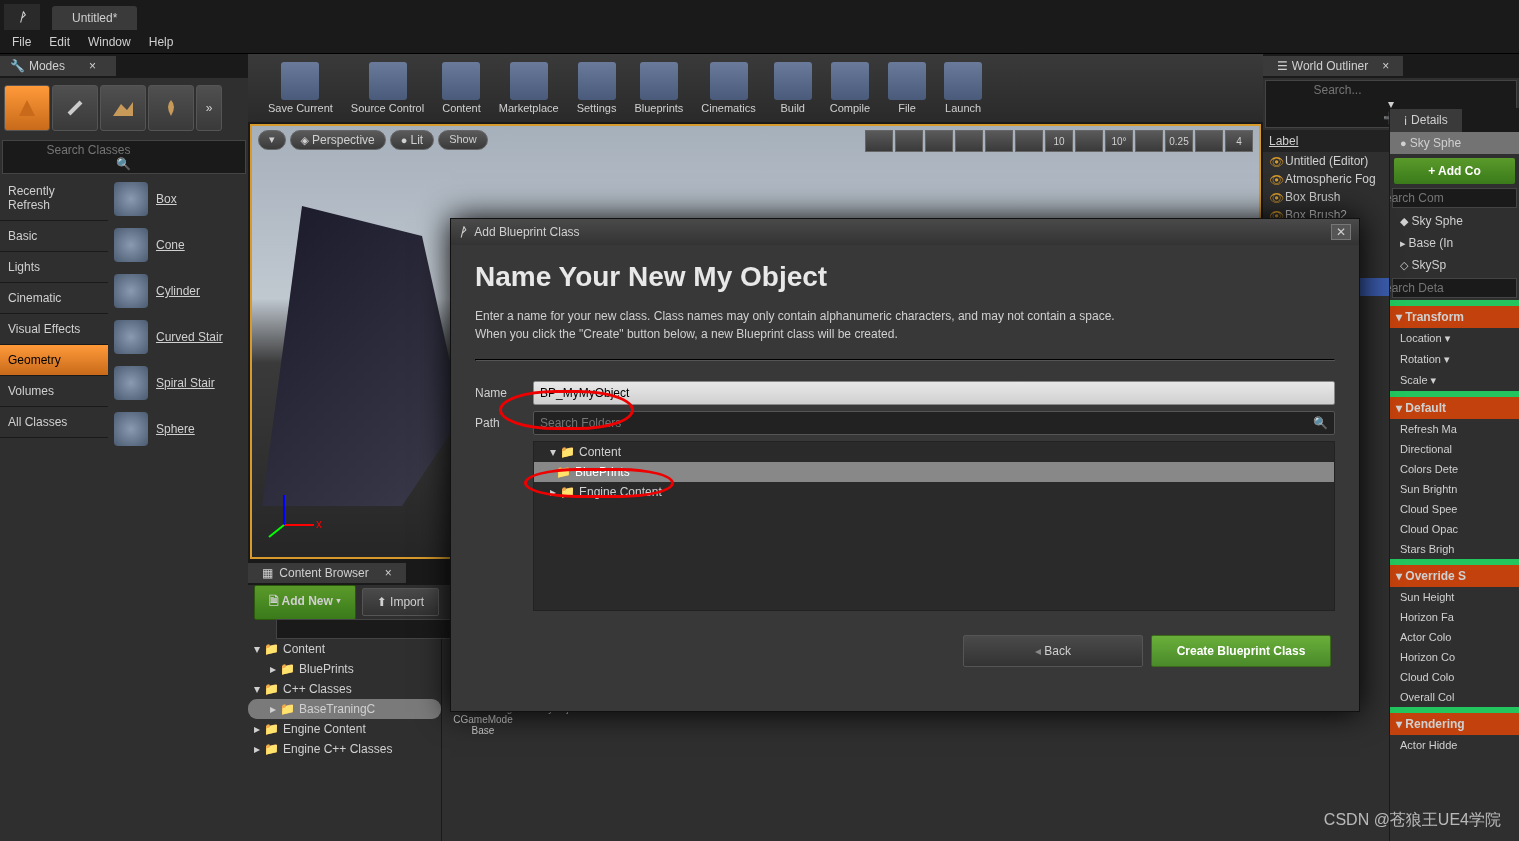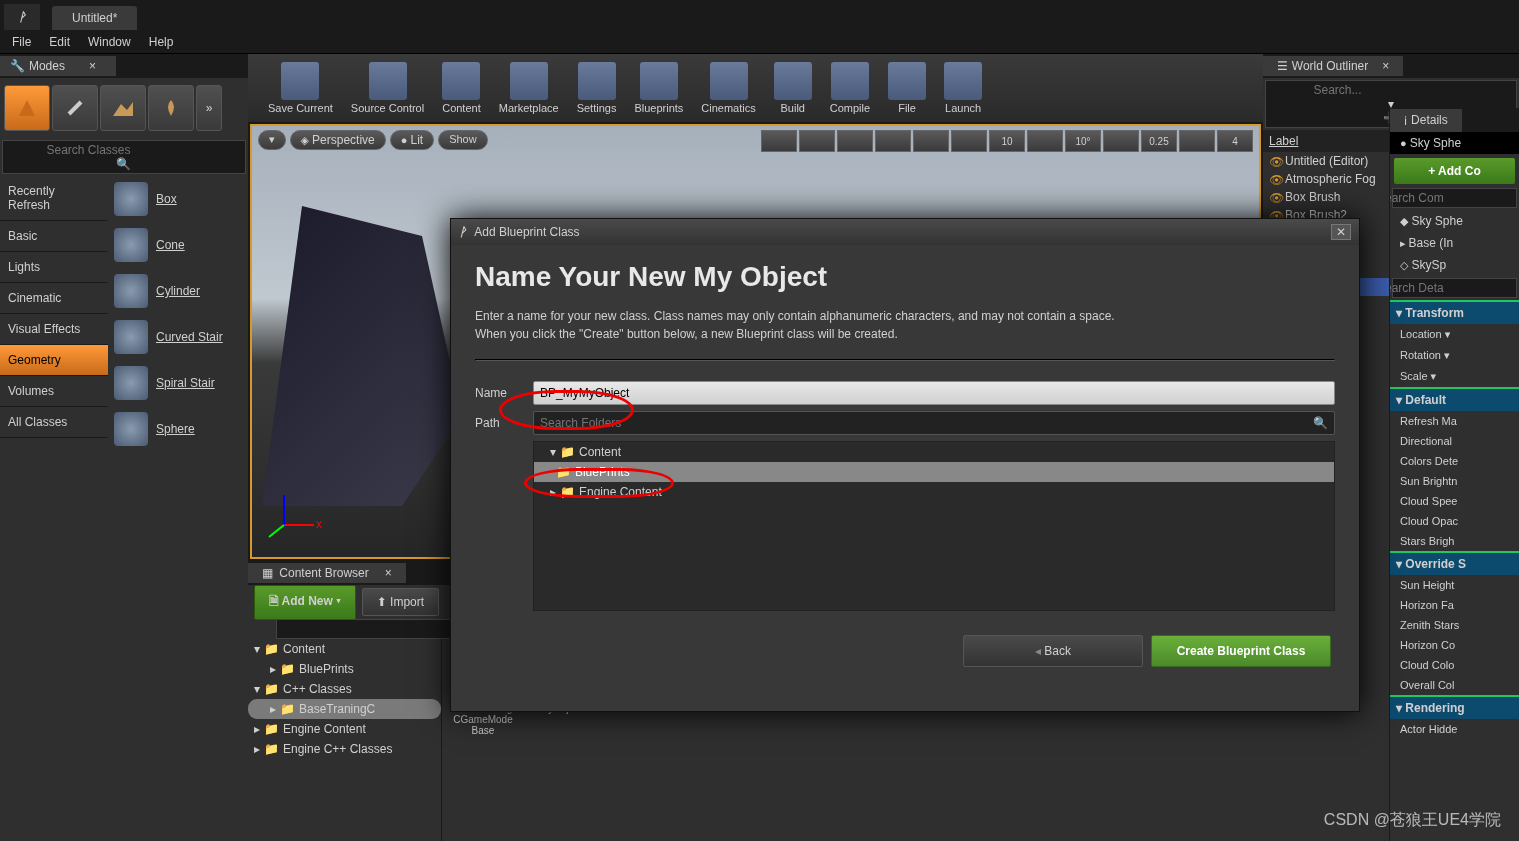--- a/index.html
+++ b/index.html
@@ -27,21 +27,21 @@
 .shape-ico { width:34px; height:34px; background:radial-gradient(#8a9ab0,#4a5a70); border-radius:4px; }
 .mid-col { flex:1; display:flex; flex-direction:column; position:relative; }
 .toolbar { height:68px; background:linear-gradient(#3a3a3a,#2a2a2a); display:flex; align-items:center; gap:10px; padding:0 16px; }
 .tb-btn { display:flex; flex-direction:column; align-items:center; gap:2px; cursor:pointer; padding:0 4px; }
 .tb-ico { width:38px; height:38px; background:linear-gradient(#6a7a9a,#4a5a7a); border-radius:3px; }
 .tb-btn span { font-size:11px; }
 .viewport { flex:1; background:linear-gradient(#a6b0bb 0%, #c0c8d0 40%, #3a3a3a 55%, #262626 100%); position:relative; border:2px solid #d89a2a; margin:2px; }
 .vp-tb { position:absolute; top:4px; left:6px; display:flex; gap:4px; }
 .pill { background:linear-gradient(#5a5a5a,#3a3a3a); border:1px solid #666; border-radius:10px; padding:2px 10px; font-size:11px; }
 .vp-tb-r { position:absolute; top:4px; right:6px; display:flex; gap:2px; }
-.sq { width:36px; height:22px; background:linear-gradient(#5a5a5a,#3a3a3a); border:1px solid #666; display:flex; align-items:center; justify-content:center; font-size:10px; }
+.sq { width:28px; height:22px; background:linear-gradient(#5a5a5a,#3a3a3a); border:1px solid #666; display:flex; align-items:center; justify-content:center; font-size:10px; }
 .mesh { position:absolute; left:10px; top:80px; width:200px; height:300px; background:linear-gradient(135deg,#1a1a2a,#3a3a4a); clip-path:polygon(0% 100%, 20% 0%, 80% 10%, 100% 70%, 70% 100%); }
 .cb-panel { height:280px; background:#2f2f2f; display:flex; flex-direction:column; }
 .cb-tabbar { height:24px; background:#1a1a1a; display:flex; align-items:center; }
 .cb-tabbar .tb { background:#3a3a3a; padding:3px 14px; display:flex; align-items:center; gap:6px; }
 .cb-tools { height:34px; display:flex; align-items:center; gap:6px; padding:0 6px; }
 .btn-green { background:linear-gradient(#5a9a2a,#3a7a1a); border:1px solid #2a5a0a; padding:6px 14px; border-radius:2px; font-weight:bold; color:#fff; }
 .btn-gray { background:linear-gradient(#4a4a4a,#333); border:1px solid #555; padding:6px 14px; border-radius:2px; }
 .cb-body { flex:1; display:flex; }
 .cb-tree { width:194px; border-right:1px solid #1a1a1a; }
 .tree-item { padding:3px 6px; display:flex; align-items:center; gap:4px; }
@@ -55,21 +55,21 @@
 .outliner { height:280px; display:flex; flex-direction:column; }
 .panel-tab { height:24px; background:#1a1a1a; display:flex; align-items:center; }
 .panel-tab .tb { background:#3a3a3a; padding:3px 14px; display:flex; gap:4px; align-items:center; }
 .out-hdr { display:flex; background:#222; padding:4px 6px; }
 .out-hdr span:first-child { flex:1;text-decoration:underline; }
 .out-row { display:flex; padding:2px 6px; align-items:center; gap:4px; }
 .out-row span:nth-child(2) { flex:1; white-space:nowrap; overflow:hidden; }
 .out-row.hl { background:#3a5aaa; }
 .eye { width:12px; height:12px; color:#d89a2a; }
 .details { width:130px; background:#2f2f2f; position:absolute; right:0; top:54px; bottom:0; border-left:1px solid #1a1a1a; overflow:hidden; }
-.det-sec { background:#0c4a6e; padding:4px 6px; border-top:2px solid #22c55e; font-weight:bold; }
+.det-sec { background:#c2410c; padding:4px 6px; border-top:6px solid #22c55e; font-weight:bold; }
 .det-row { padding:4px 10px; font-size:11px; white-space:nowrap; }
 .btn-addcomp { background:linear-gradient(#5a9a2a,#3a7a1a); padding:6px; margin:4px; text-align:center; font-weight:bold; color:#fff; border-radius:2px; }
 .dialog { position:absolute; left:450px; top:218px; width:910px; height:494px; background:#383838; border:1px solid #111; box-shadow:0 0 30px #000; z-index:100; }
 .dlg-title { height:26px; background:linear-gradient(#4a4a4a,#333); display:flex; align-items:center; padding:0 8px; gap:8px; }
 .dlg-title .x { margin-left:auto; width:20px; height:16px; background:#555; border:1px solid #777; text-align:center; line-height:14px; cursor:pointer; }
 .dlg-body { padding:16px 24px; }
 .dlg-h1 { font-size:28px; font-weight:bold; color:#e8e8e8; margin-bottom:14px; }
 .dlg-desc { font-size:11px; color:#bbb; line-height:1.5; margin-bottom:16px; }
 .field-row { display:flex; align-items:center; gap:12px; margin:6px 0; }
 .field-row label { width:46px; text-align:left; }
@@ -366,21 +366,21 @@
     </div>
   </div>
 
   <div class="details">
     <div class="panel-tab">
         <div class="tb">
           <span>ℹ</span>
           <span>Details</span>
         </div>
       </div>
-    <div class="det-row" style="background:#000000">● <span>Sky Sphe</span></div>
+    <div class="det-row" style="background:#737373">● <span>Sky Sphe</span></div>
     <div class="btn-addcomp">+ Add Co</div>
     <div class="search-row">
         <input placeholder="Search Com" style="">
       </div>
     <div class="det-row">◆ <span>Sky Sphe</span></div>
     <div class="det-row indent1">▸ <span>Base (In</span></div>
     <div class="det-row indent2">◇ <span>SkySp</span></div>
     <div class="search-row">
         <input placeholder="Search Deta" style="">
       </div>
@@ -393,21 +393,21 @@
         <div class="det-row">Refresh Ma</div>
         <div class="det-row">Directional</div>
         <div class="det-row">Colors Dete</div>
         <div class="det-row">Sun Brightn</div>
         <div class="det-row">Cloud Spee</div>
         <div class="det-row">Cloud Opac</div>
         <div class="det-row">Stars Brigh</div>
         <div class="det-sec">▾ Override S</div>
         <div class="det-row">Sun Height</div>
         <div class="det-row">Horizon Fa</div>
-        <div class="det-row">Zenith Stars</div>
+        <div class="det-row">Actor Colo</div>
         <div class="det-row">Horizon Co</div>
         <div class="det-row">Cloud Colo</div>
         <div class="det-row">Overall Col</div>
         <div class="det-sec">▾ Rendering</div>
         <div class="det-row">Actor Hidde</div>
       </div>
   </div>
 </div>
 
 <div class="dialog">

